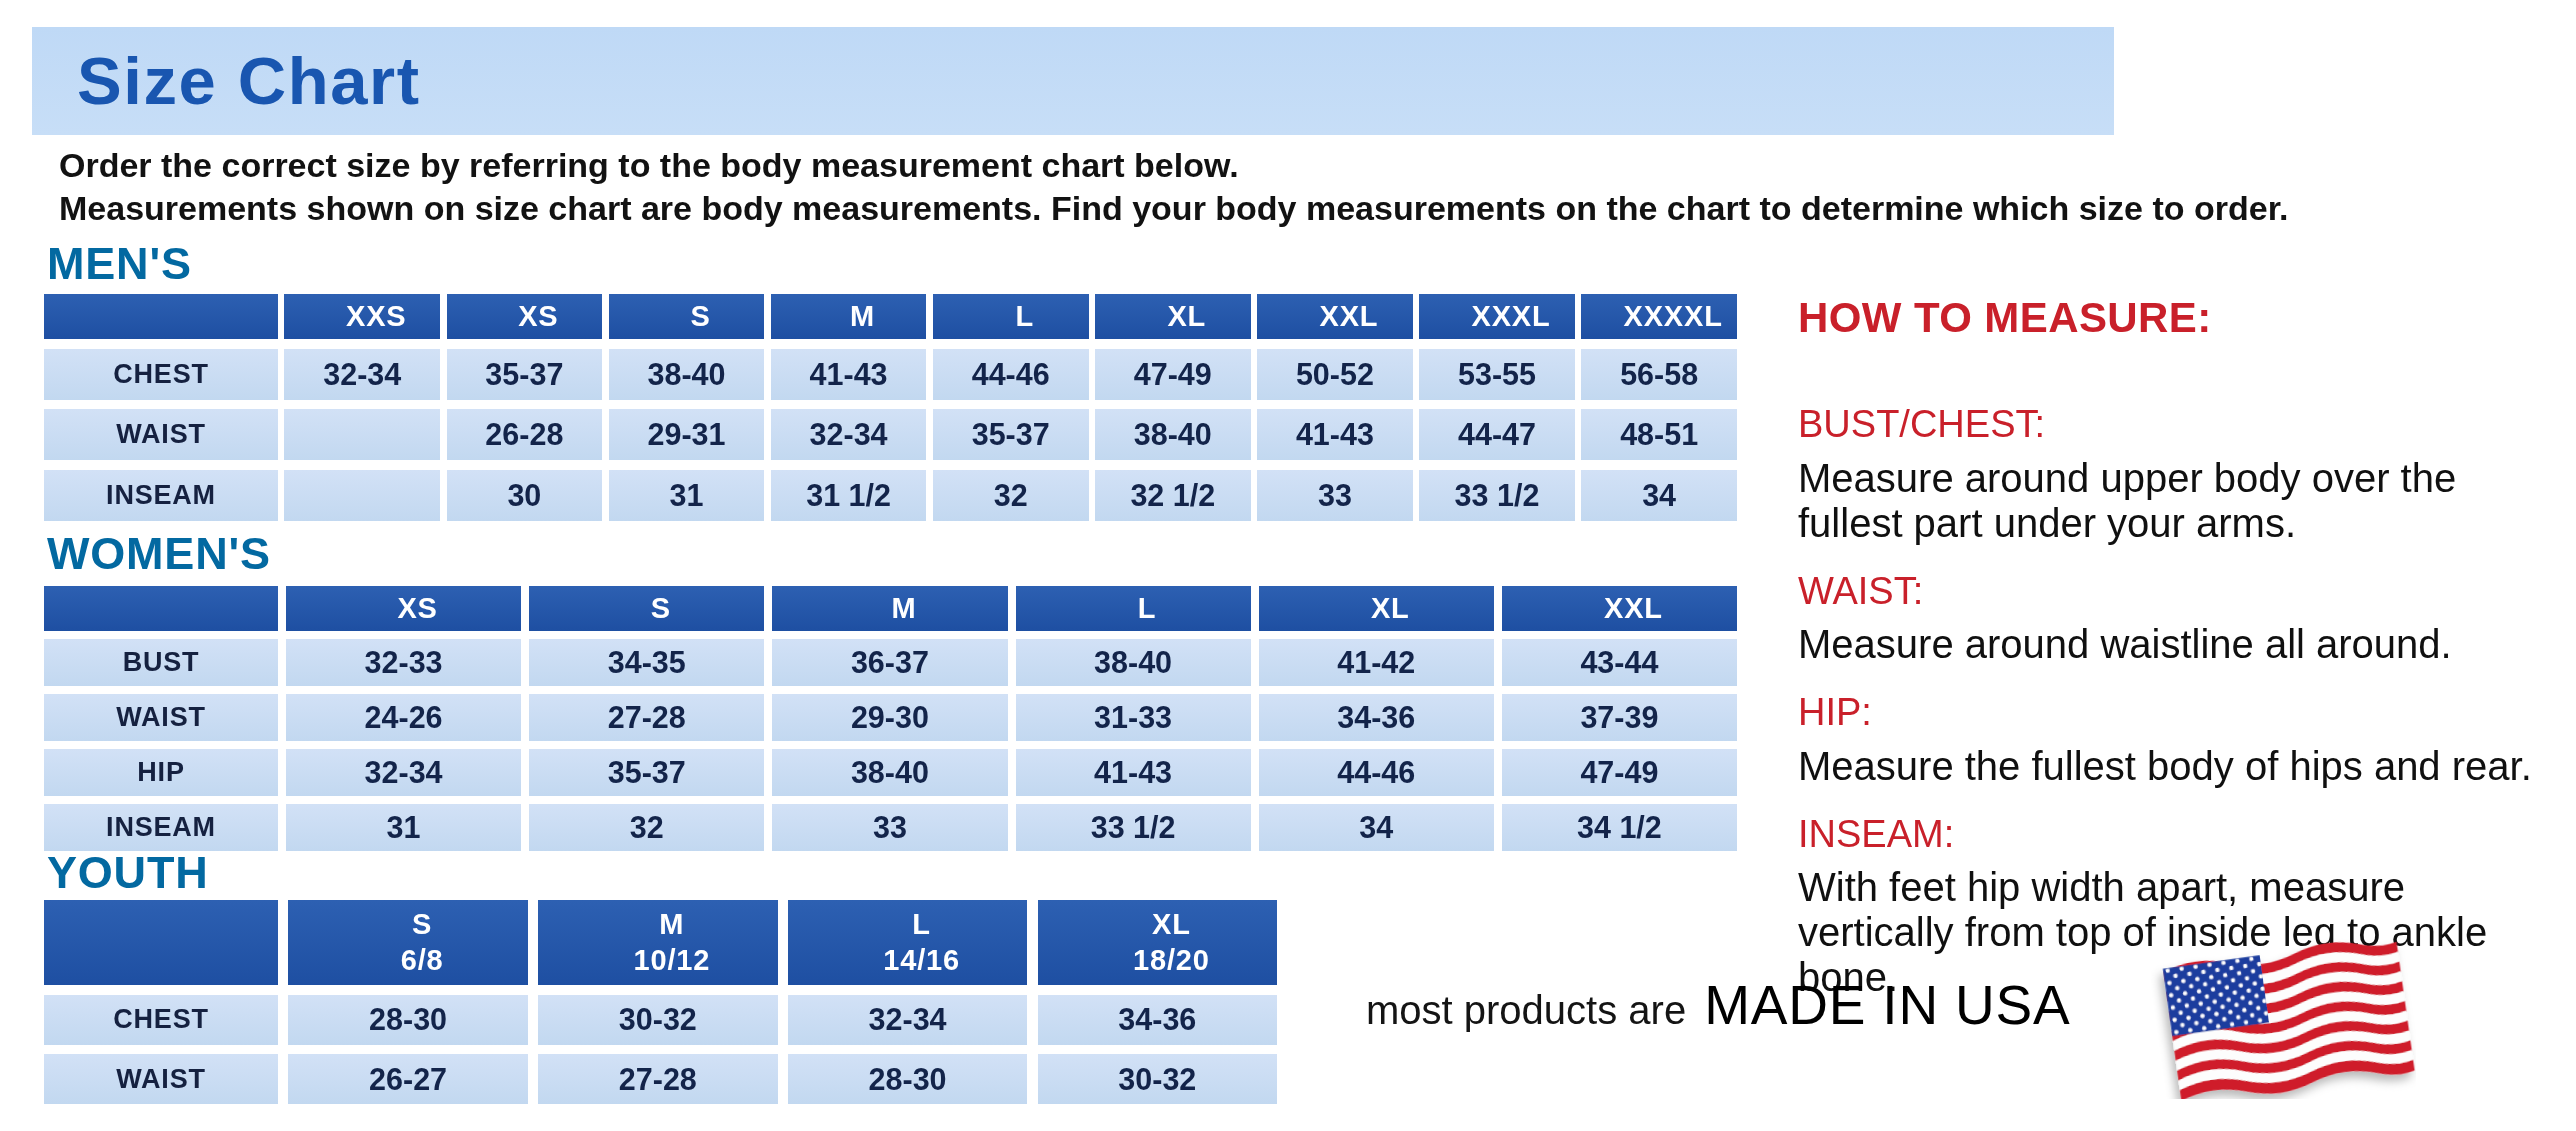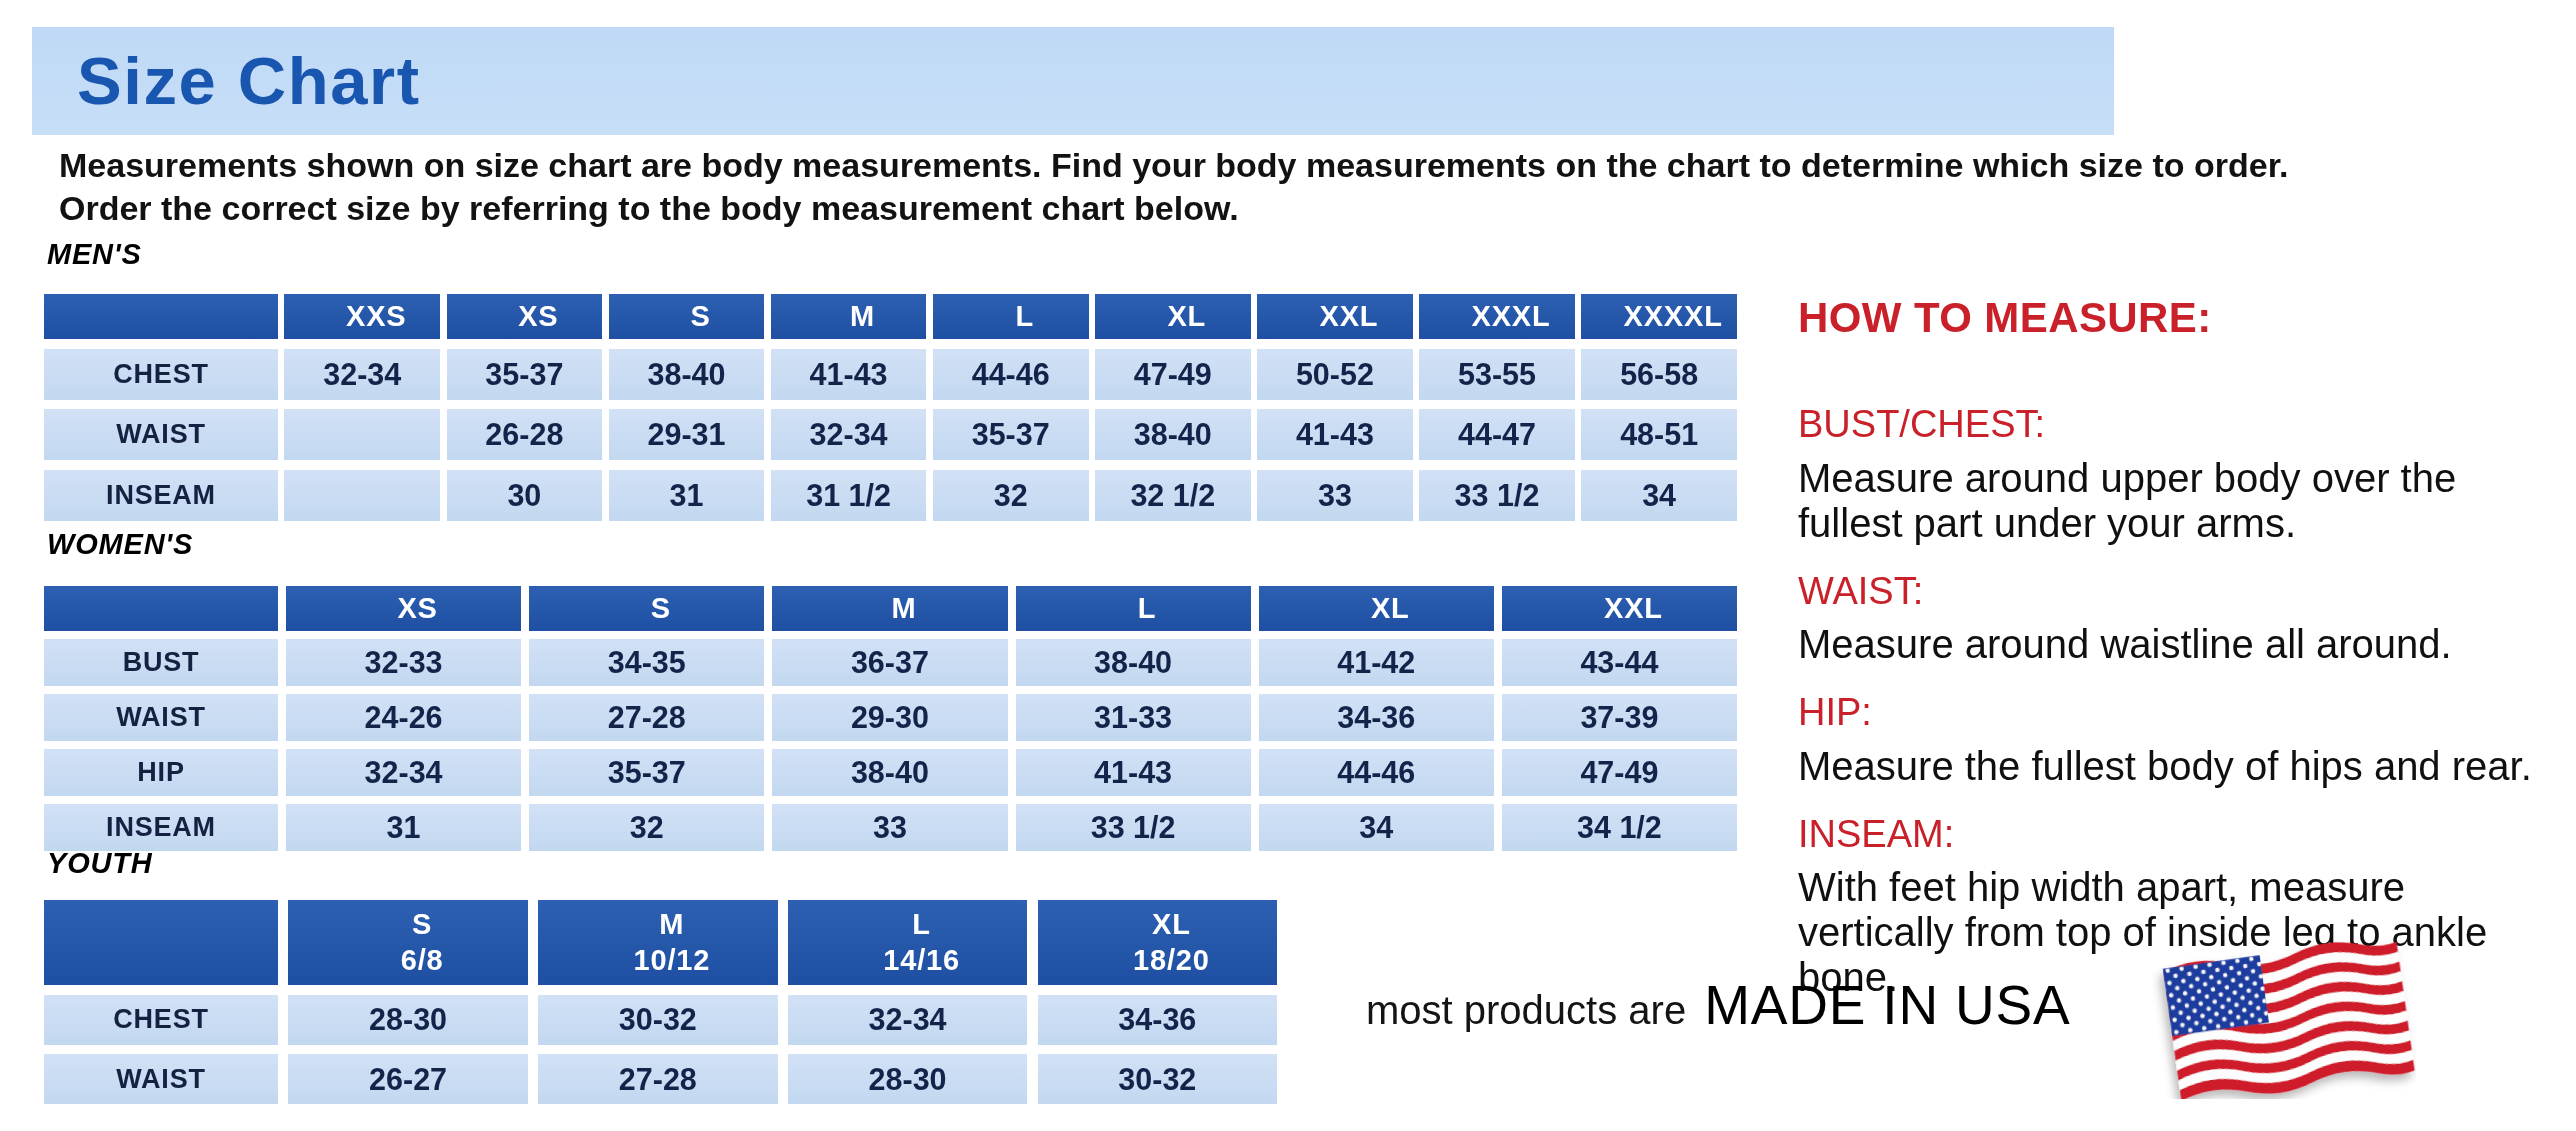--- a/index.html
+++ b/index.html
@@ -16,21 +16,21 @@
   .title{
     margin-left:45px;font-size:67px;font-weight:bold;letter-spacing:1.6px;color:#1956b0;
   }
   
   .intro{
     position:absolute;left:59px;top:144px;font-size:34px;font-weight:bold;
     line-height:43px;color:#121212;white-space:nowrap;
   }
   
   .sec-h{
-    position:absolute;left:47px;color:#000000;font-size:29px;font-weight:bold;letter-spacing:0.8px;font-style:italic;
+    position:absolute;left:47px;color:#0369a1;font-size:45px;font-weight:bold;letter-spacing:0.8px;
   }
   .sec-h.mens{top:238px;}
   .sec-h.womens{top:528px;}
   .sec-h.youth{top:847px;}
   
   .size-table{position:absolute;display:grid;}
   .size-table .cell{
     display:flex;align-items:center;justify-content:center;text-align:center;
   }
   .size-table .corner,.size-table .hcell{
@@ -80,22 +80,22 @@
 </head>
 <body>
 
 <div class="canvas">
 
   <div class="banner">
     <span class="title">Size Chart</span>
   </div>
 
   <div class="intro">
+    <div>Order the correct size by referring to the body measurement chart below.</div>
     <div>Measurements shown on size chart are body measurements.  Find your body measurements on the chart to determine which size to order.</div>
-    <div>Order the correct size by referring to the body measurement chart below.</div>
   </div>
 
   <div class="sec-h mens">MEN'S</div>
   <div class="size-table mens">
       <div class="cell corner"></div>
       <div class="cell hcell">XXS</div>
       <div class="cell hcell">XS</div>
       <div class="cell hcell">S</div>
       <div class="cell hcell">M</div>
       <div class="cell hcell">L</div>

